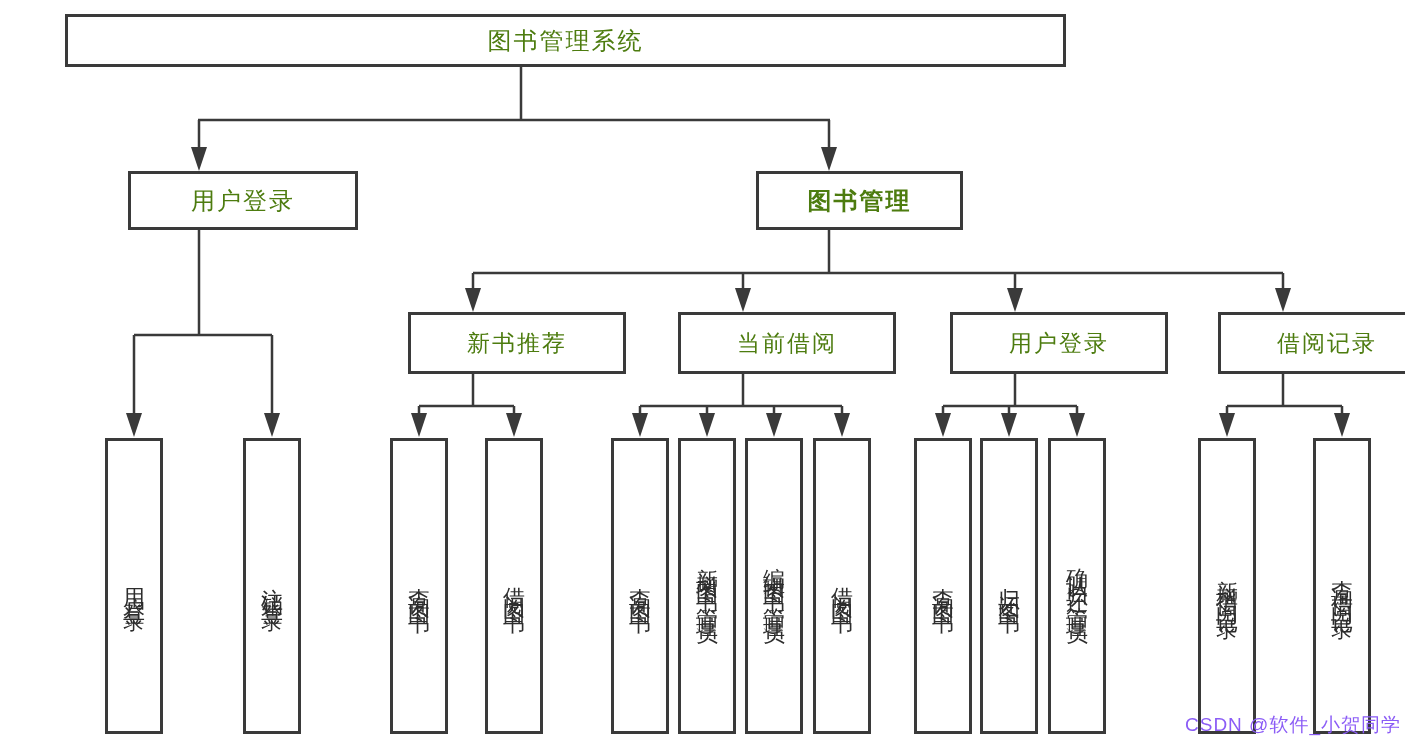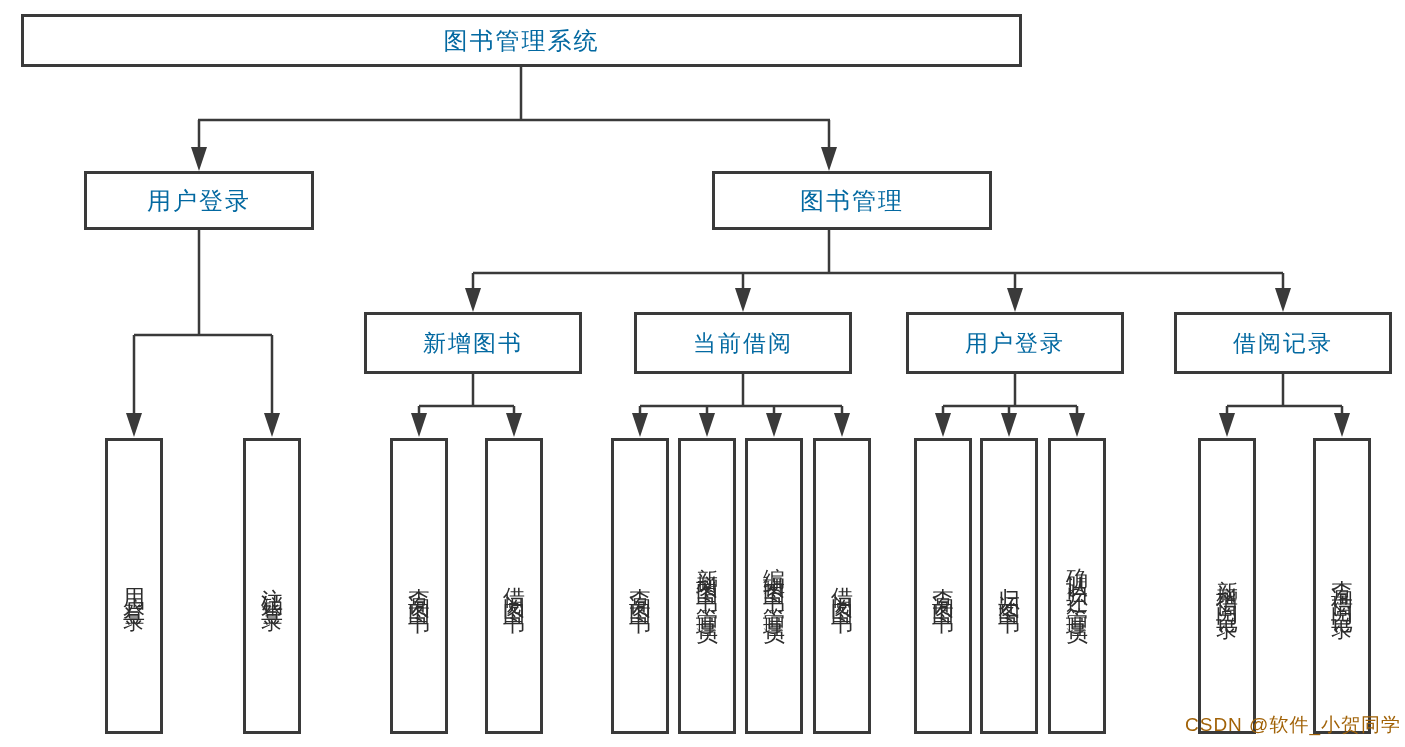--- a/index.html
+++ b/index.html
@@ -10,24 +10,25 @@
     font-family:"Liberation Sans","DejaVu Sans",sans-serif;
     overflow:hidden;
   }
   .connectors{position:absolute;left:0;top:0;}
   .node{
     position:absolute;
     box-sizing:border-box;
     border:3px solid #3a3a3a;
     background:#ffffff;
     display:flex;align-items:center;justify-content:center;
-    color:#0369a1;
+    color:#4d7c0f;
     font-size:24px;
     letter-spacing:2px;
     white-space:nowrap;
+    margin-left:44px;
   }
   .root{left:21px;top:14px;width:1001px;height:53px;}
   .lvl2{top:171px;height:59px;}
   .lvl3{top:312px;height:62px;width:218px;font-size:23px;}
   .leaf{
     position:absolute;
     top:438px;height:296px;width:58px;
     box-sizing:border-box;
     border:3px solid #3a3a3a;
     background:#ffffff;
@@ -35,21 +36,21 @@
     writing-mode:vertical-rl;
     text-orientation:mixed;
     color:#2d2d2d;
     font-size:22px;
     letter-spacing:8px;
     line-height:1;
   }
   .watermark{
     position:absolute;
     left:1185px;top:712px;
-    color:#a16207;
+    color:#8b5cf6;
     font-size:19px;
     letter-spacing:1px;
     white-space:nowrap;
   }
 </style>
 </head>
 <body>
 
 <div class="stage">
 
@@ -82,23 +83,23 @@
       <polygon points="1001,413 1017,413 1009,437"></polygon>
       <polygon points="1069,413 1085,413 1077,437"></polygon>
       <polygon points="1219,413 1235,413 1227,437"></polygon>
       <polygon points="1334,413 1350,413 1342,437"></polygon>
     </g>
   </svg>
 
   <div class="node root">图书管理系统</div>
 
   <div class="node lvl2" style="left:84px;width:230px;">用户登录</div>
-  <div class="node lvl2" style="left:712px;width:280px;">图书管理</div>
+  <div class="node lvl2" style="left:712px;width:207px;font-weight:bold;">图书管理</div>
 
-  <div class="node lvl3" style="left:364px;">新增图书</div>
+  <div class="node lvl3" style="left:364px;">新书推荐</div>
   <div class="node lvl3" style="left:634px;">当前借阅</div>
   <div class="node lvl3" style="left:906px;">用户登录</div>
   <div class="node lvl3" style="left:1174px;">借阅记录</div>
 
   <div class="leaf" style="left:105px;">用户登录</div>
   <div class="leaf" style="left:243px;">注销登录</div>
 
   <div class="leaf" style="left:390px;">查询图书</div>
   <div class="leaf" style="left:485px;">借阅图书</div>
 

